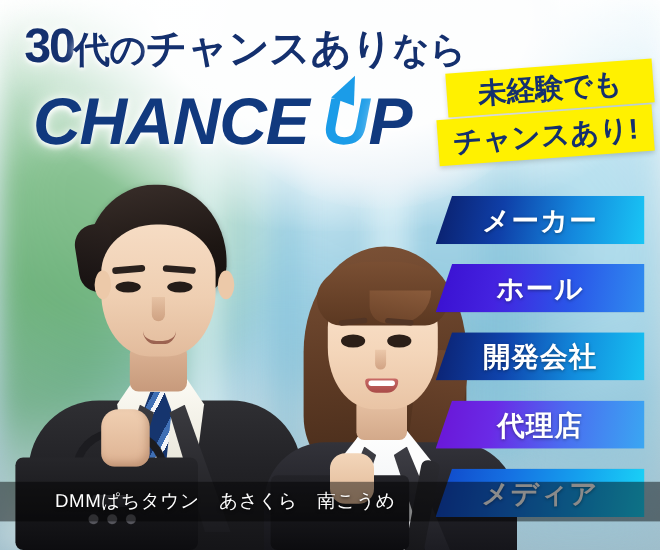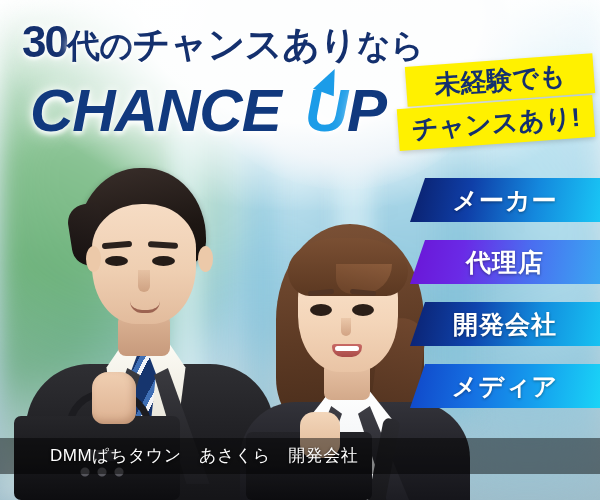--- a/index.html
+++ b/index.html
@@ -228,41 +228,41 @@
   }
   #headline .num{font-size:44px;letter-spacing:-2px;}
   #headline .sm{font-size:33px;margin-top:37px;}
 
   #logo{
     position:absolute;left:30px;top:76px;white-space:nowrap;
     font-size:60px;font-weight:700;font-style:italic;letter-spacing:-1px;
     text-shadow:0 0 8px rgba(255,255,255,.98),0 0 18px rgba(255,255,255,.92),0 3px 4px rgba(255,255,255,.75);
   }
   #logo .chance{color:#11397e;}
-  #logo .up{color:#1b9ce8;margin-left:24px;position:relative;}
+  #logo .up{color:#1b9ce8;margin-left:12px;position:relative;}
   #logo .up .p{color:#11397e;}
   #logo .flick{
     position:absolute;left:14px;top:-9px;width:0;height:0;
     border-left:9px solid transparent;border-right:13px solid transparent;
     border-bottom:26px solid #1b9ce8;transform:rotate(20deg) skewX(-10deg);
   }
 
   
   #badge{position:absolute;left:398px;top:56px;width:200px;height:100px;}
   #badge .strip{
     position:absolute;background:#fff100;
     display:flex;align-items:center;justify-content:center;
     color:#14306e;font-weight:700;white-space:nowrap;
     box-shadow:0 2px 5px rgba(0,0,0,.17);
   }
   #badge .s1{left:8px;top:4px;width:188px;height:40px;font-size:26px;transform:rotate(-4.2deg);}
   #badge .s2{left:0px;top:46px;width:196px;height:42px;font-size:26px;transform:rotate(-4.2deg);}
 
   
-  #menu{position:absolute;left:410px;top:178px;width:190px;}
+  #menu{position:absolute;left:396px;top:178px;width:190px;}
   .menu-item{
     position:relative;height:44px;margin-bottom:18px;
     display:flex;align-items:center;justify-content:center;
     clip-path:polygon(15px 0,100% 0,100% 100%,0 100%);
     box-shadow:0 2px 6px rgba(0,0,0,.22);
   }
   .menu-item span{
     color:#fff;font-size:25px;font-weight:700;letter-spacing:1px;white-space:nowrap;
     text-shadow:0 1px 3px rgba(0,0,0,.4);
   }
@@ -356,27 +356,30 @@
 
   <div id="badge">
     <div class="strip s1">未経験でも</div>
     <div class="strip s2">チャンスあり!</div>
   </div>
 
   <div id="menu">
     <div class="menu-item mi0">
       <span>メーカー</span>
     </div>
+    <div class="menu-item mi1">
+      <span>ホール</span>
+    </div>
+    <div class="menu-item mi2">
+      <span>開発会社</span>
+    </div>
     <div class="menu-item mi3">
       <span>代理店</span>
     </div>
-    <div class="menu-item mi2">
-      <span>開発会社</span>
-    </div>
     <div class="menu-item mi4">
       <span>メディア</span>
     </div>
   </div>
 
   <div id="caption-band"></div>
-  <div id="caption">DMMぱちタウン　あさくら　開発会社</div>
+  <div id="caption">DMMぱちタウン　あさくら　南こうめ</div>
 
 </div>
 
 </body></html>

